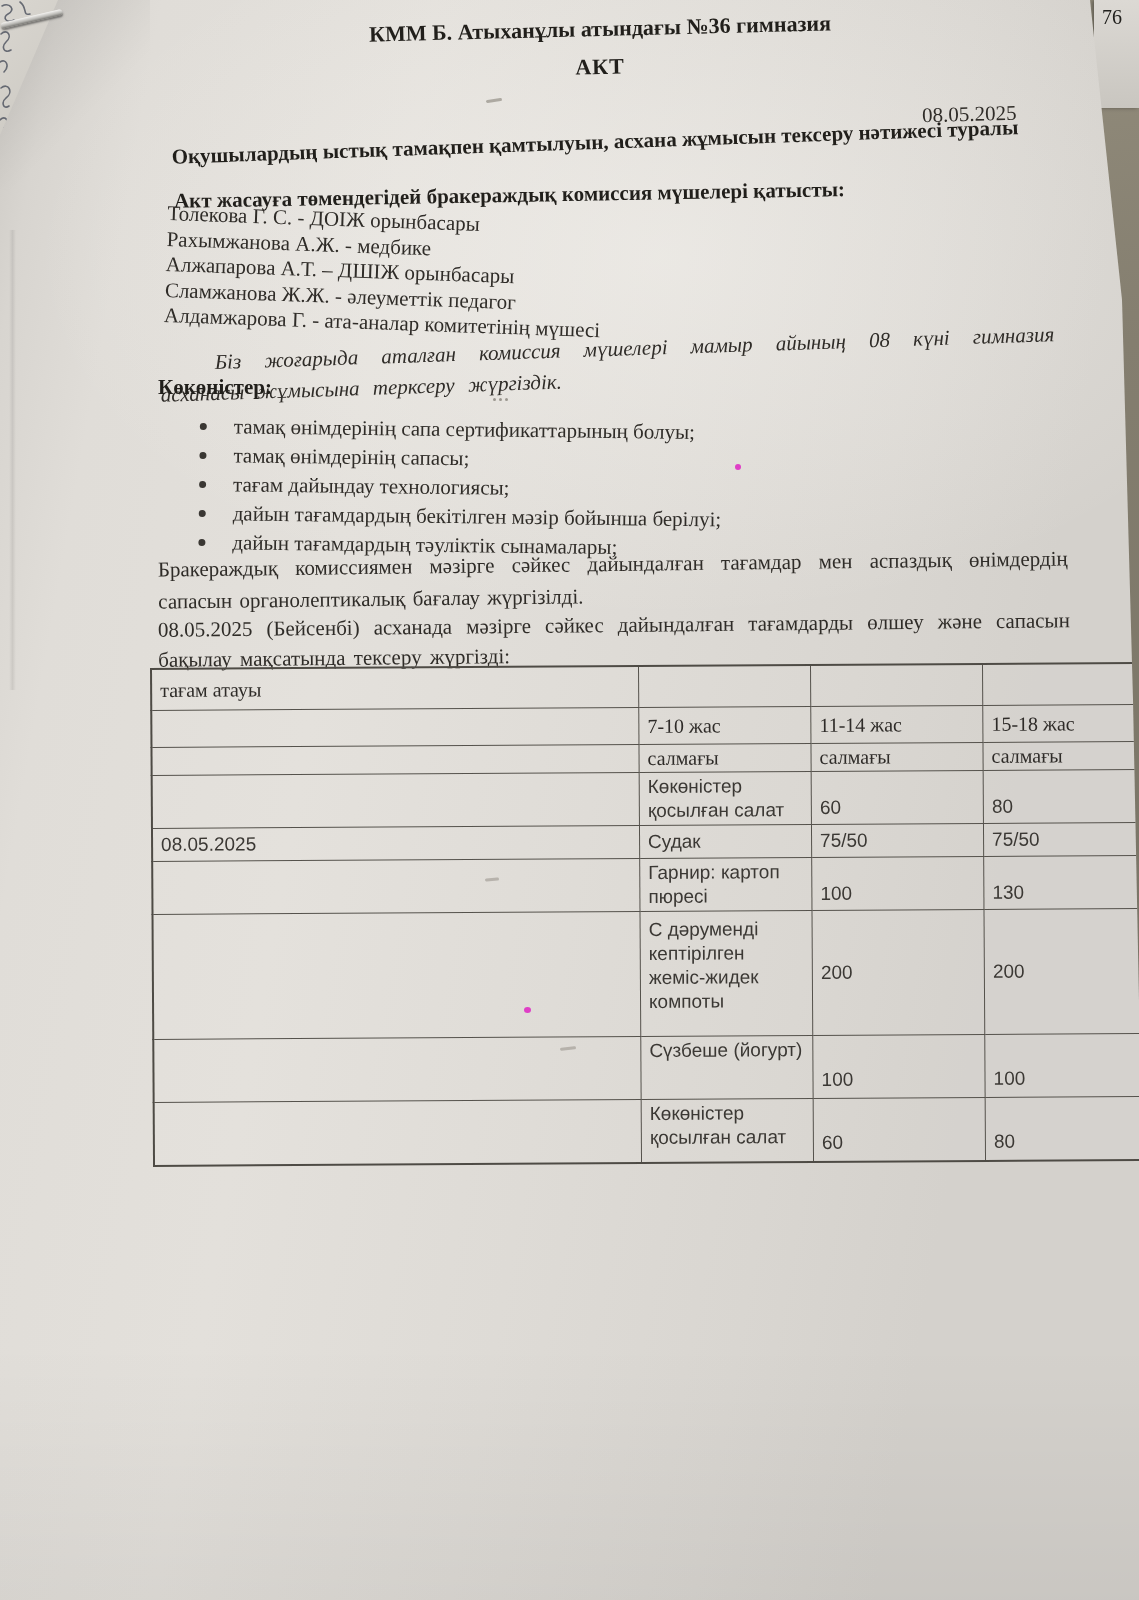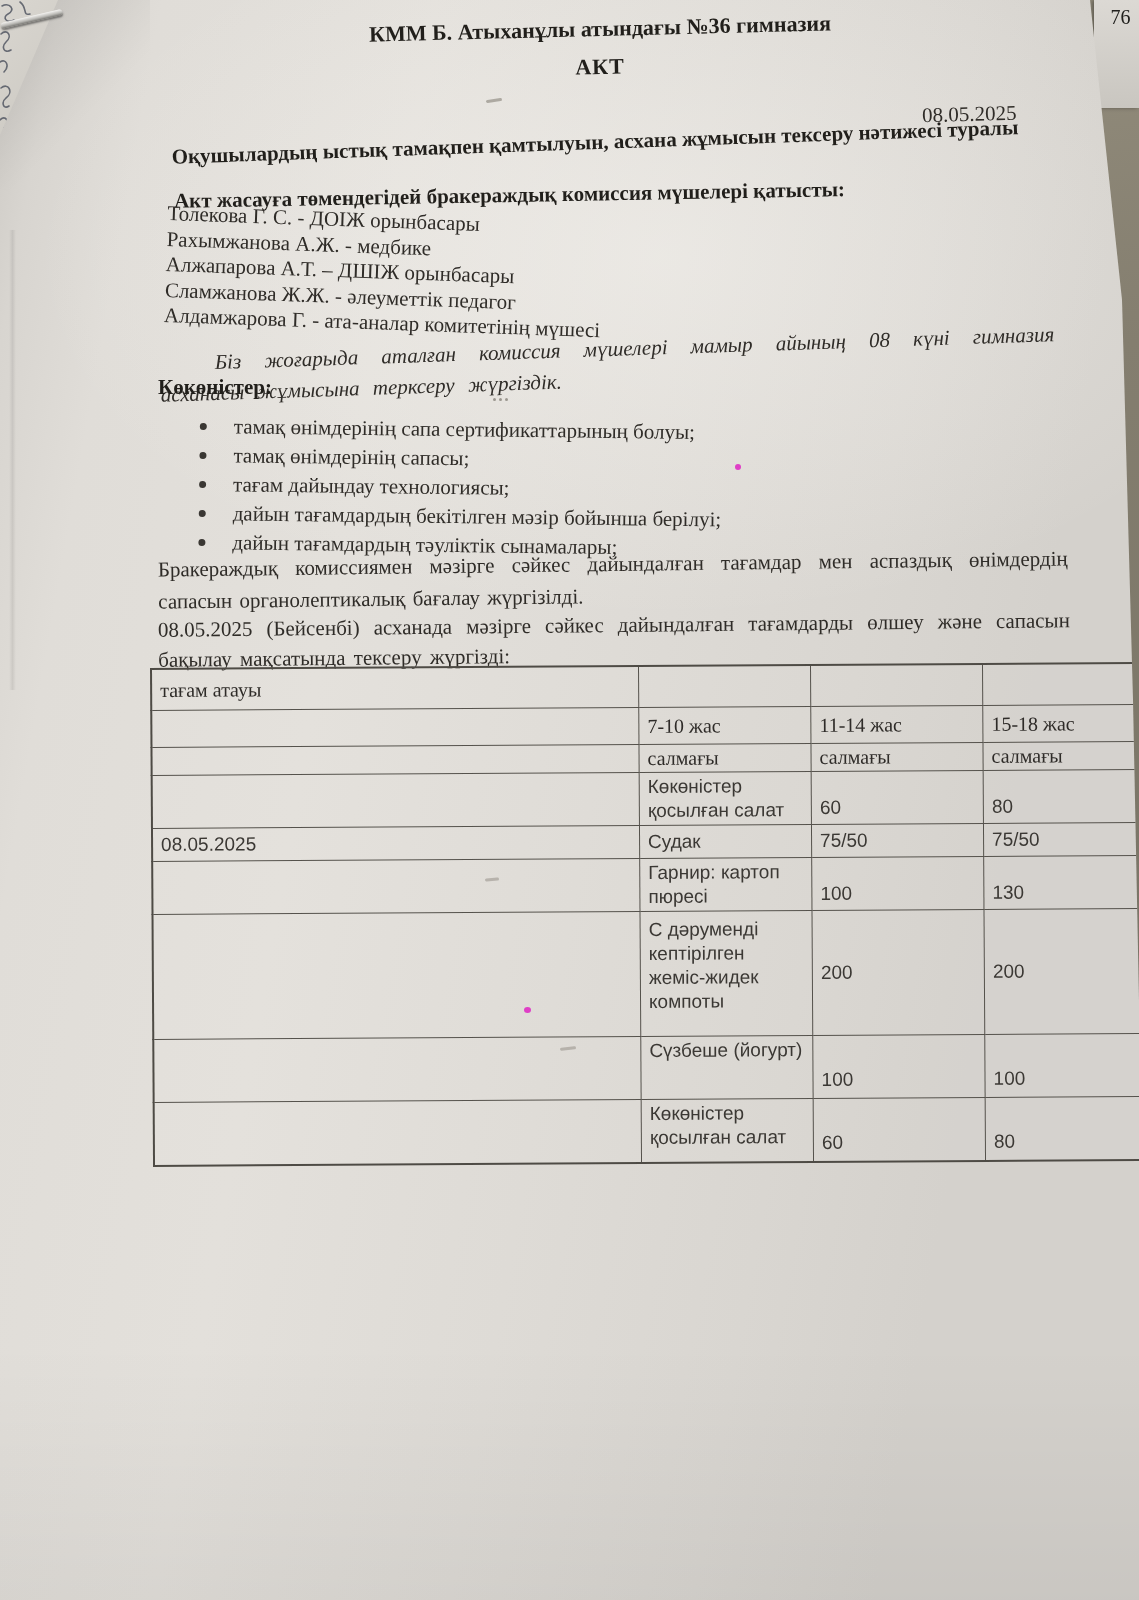--- a/index.html
+++ b/index.html
@@ -7,21 +7,21 @@
     width:1139px;height:1600px;overflow:hidden;position:relative;
     background:linear-gradient(170deg,#9a9483 0%,#847e6f 30%,#6e6a5d 100%);
     font-family:"Liberation Serif", serif;
     -webkit-font-smoothing:antialiased;
   }
   
   .corner-sheet{
     position:absolute;right:0;top:0;width:45px;height:108px;
     background:linear-gradient(180deg,#dcd9d4,#c9c6c0);
     box-shadow:-2px 0 4px rgba(0,0,0,.35);
-    color:#21201d;font-size:20px;padding:6px 0 0 8px;box-sizing:border-box;text-align:center;
+    color:#21201d;font-size:20px;padding:6px 0 0 8px;box-sizing:border-box;
   }
   
   .scribble-sheet{
     position:absolute;left:0;top:0;width:92px;height:168px;
     clip-path:polygon(0 0,86px 0,0 162px);
     background:linear-gradient(135deg,#d9d6d0,#c7c4bd);
   }
   .scribble-sheet svg{position:absolute;left:0;top:0;}
   
   .paper{

